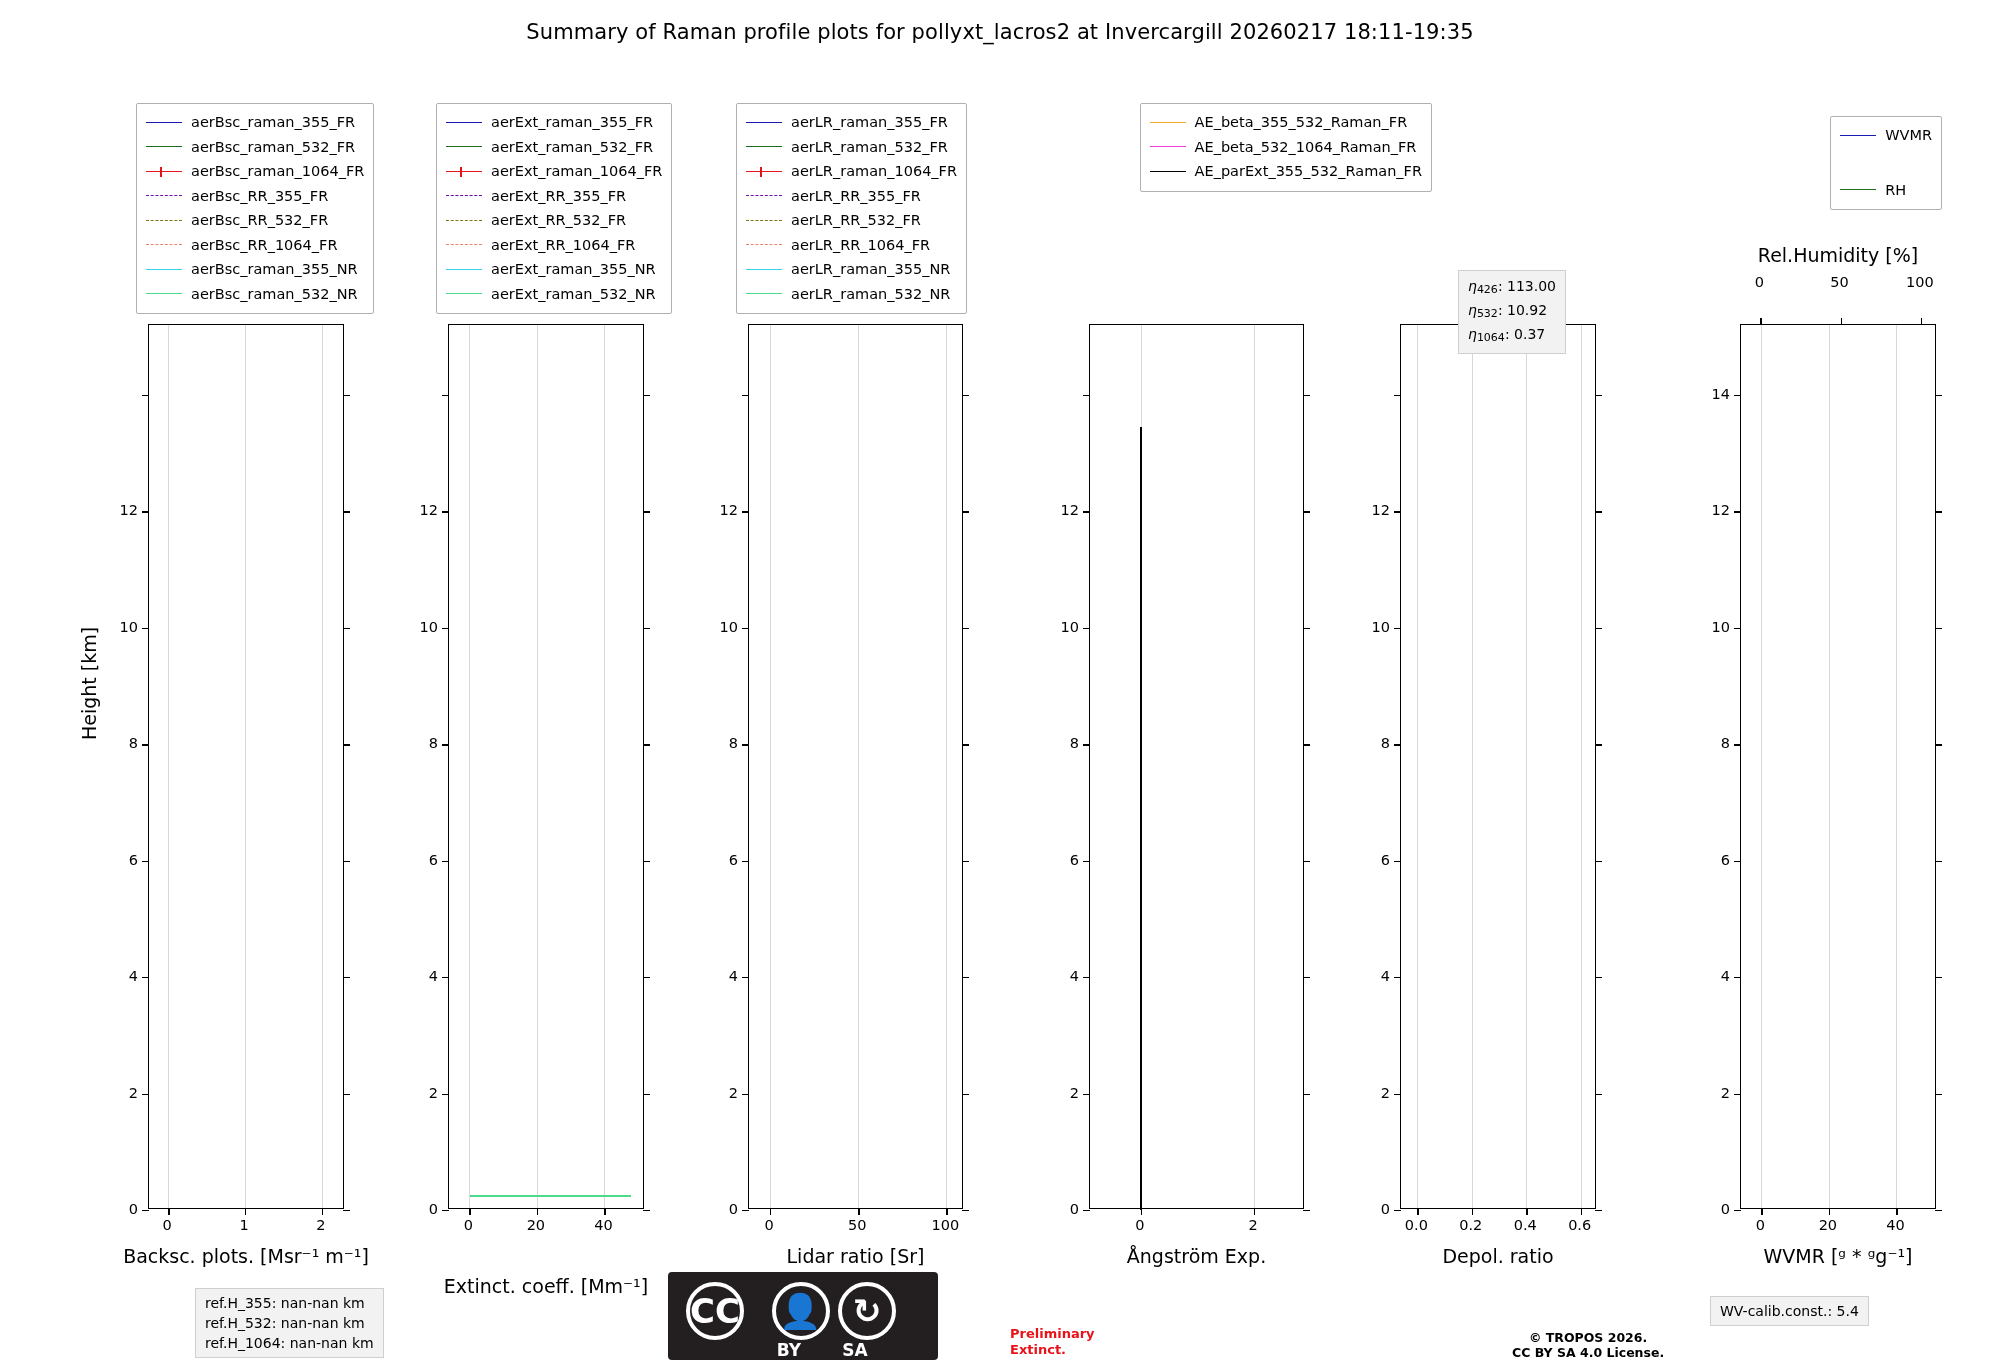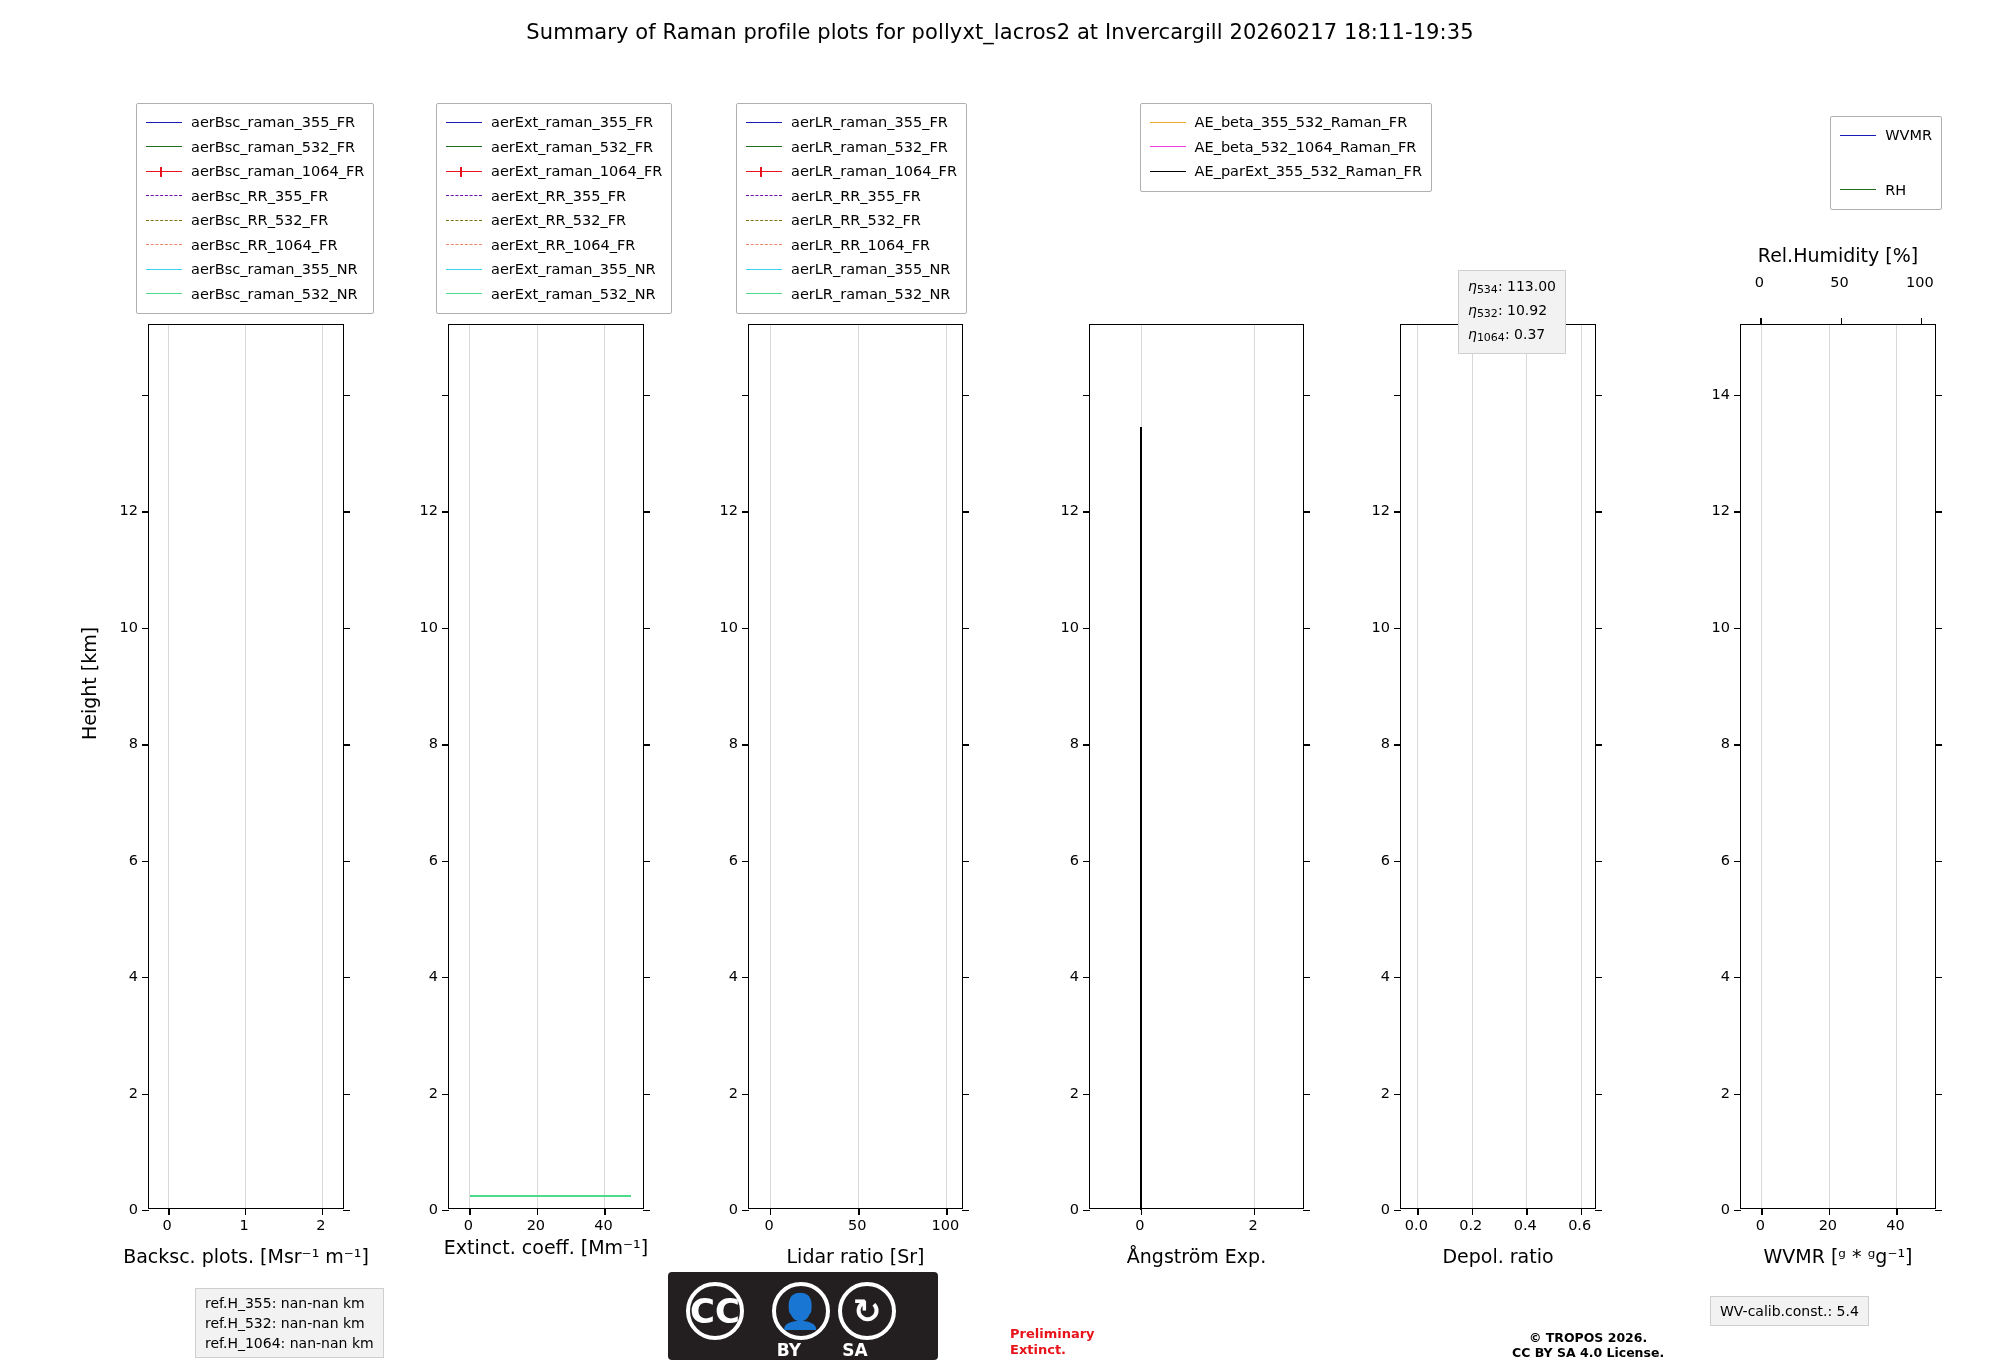--- a/index.html
+++ b/index.html
@@ -202,21 +202,21 @@
         <span style="top: 535.658px;">6</span>
         <span style="top: 419.211px;">8</span>
         <span style="top: 302.763px;">10</span>
         <span style="top: 186.316px;">12</span>
       </div>
       <div class="axis-xlabels" style="top: 1113px;">
         <span style="left: 20.2759px;">0</span>
         <span style="left: 87.8621px;">20</span>
         <span style="left: 155.448px;">40</span>
       </div>
-      <div class="xtitle" style="top: 1132px; left: -40px;">Extinct. coeff. [Mm⁻¹]</div>
+      <div class="xtitle" style="top: 1171px; left: -40px;">Extinct. coeff. [Mm⁻¹]</div>
       <div class="legend">
         <div class="lrow">
           <span class="lline" style="color: rgb(26, 26, 180); border-top-style: solid; border-top-color: rgb(26, 26, 180);"></span>
           <span>aerExt_raman_355_FR</span>
         </div>
         <div class="lrow">
           <span class="lline" style="color: rgb(31, 107, 31); border-top-style: solid; border-top-color: rgb(31, 107, 31);"></span>
           <span>aerExt_raman_532_FR</span>
         </div>
         <div class="lrow">
@@ -504,16 +504,16 @@
   </div>
   <div class="circ" style="left:170px;">
     <div class="cc-glyph">↻</div>
   </div>
   <div class="lbl" style="left:86px;">BY</div>
   <div class="lbl" style="left:152px;">SA</div>
 </div>
 
 <div style="position: absolute; left: 78px; top: 740px; transform: rotate(-90deg); transform-origin: left top; font-size: 19px; white-space: nowrap;">Height [km]</div>
 <div class="annot" style="left: 1458px; top: 270px;">
-    <div><i>η</i><span class="sub">534</span>: 113.00</div>
+    <div><i>η</i><span class="sub">426</span>: 113.00</div>
     <div><i>η</i><span class="sub">532</span>: 10.92</div>
     <div><i>η</i><span class="sub">1064</span>: 0.37</div>
   </div>
 
 </body></html>

